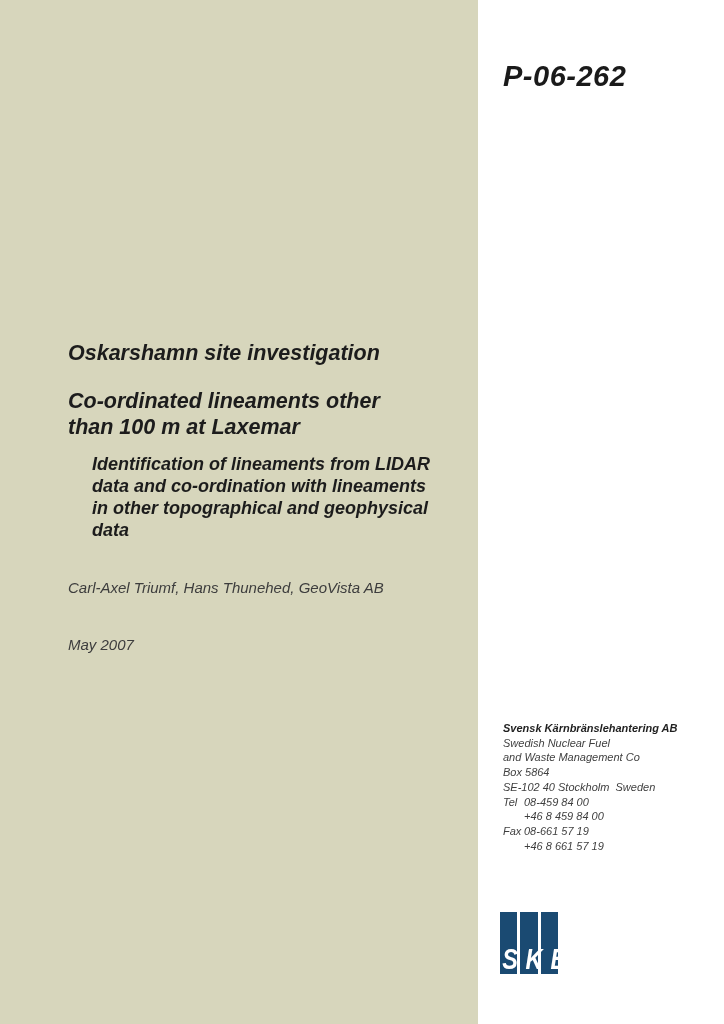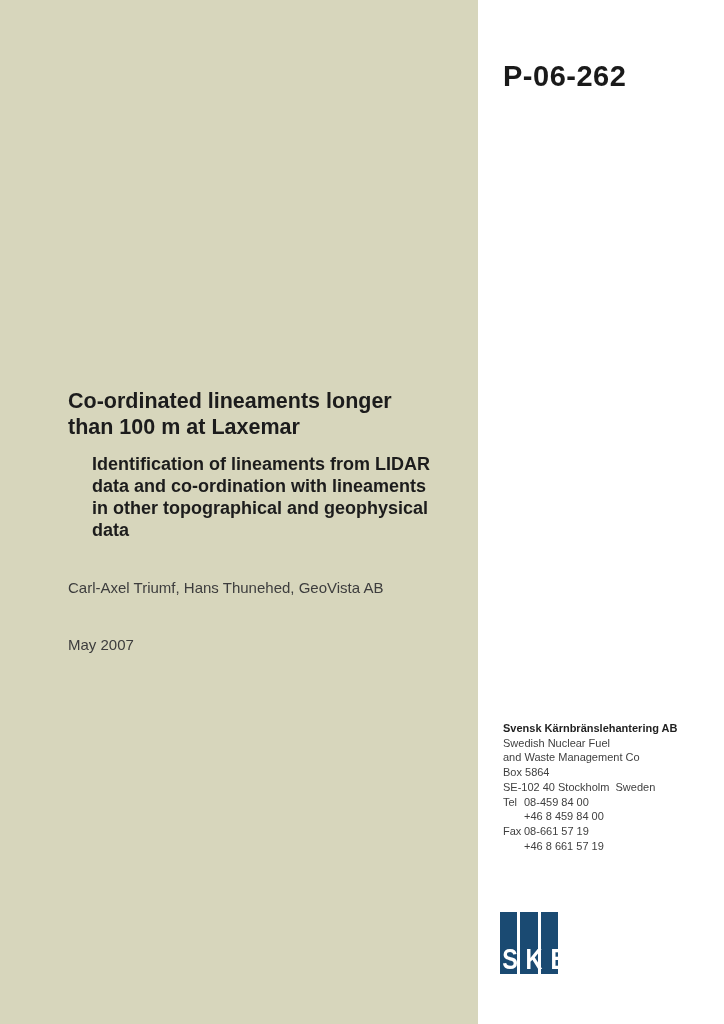--- a/index.html
+++ b/index.html
@@ -14,20 +14,21 @@
   body {
     font-family: "Liberation Sans", sans-serif;
     background: #ffffff;
   }
   .page {
     position: relative;
     width: 724px;
     height: 1024px;
     overflow: hidden;
     background: var(--white);
+    font-style: italic;
   }
   .left-panel {
     position: absolute;
     left: 0; top: 0;
     width: 478px; height: 1024px;
     background: var(--beige);
   }
   .right-panel {
     position: absolute;
     left: 478px; top: 0;
@@ -127,23 +128,24 @@
 </head>
 <body>
 
 <div class="page">
 
   <div class="left-panel"></div>
   <div class="right-panel"></div>
 
   <div class="report-number">P-06-262</div>
 
+  <div class="series-title">Oskarshamn site investigation</div>
 
   <div class="report-title">
-    <div>Co-ordinated lineaments longer</div>
+    <div>Co-ordinated lineaments other</div>
     <div>than 100 m at Laxemar</div>
   </div>
 
   <div class="report-subtitle">
     <div>Identification of lineaments from LIDAR</div>
     <div>data and co-ordination with lineaments</div>
     <div>in other topographical and geophysical</div>
     <div>data</div>
   </div>
 

